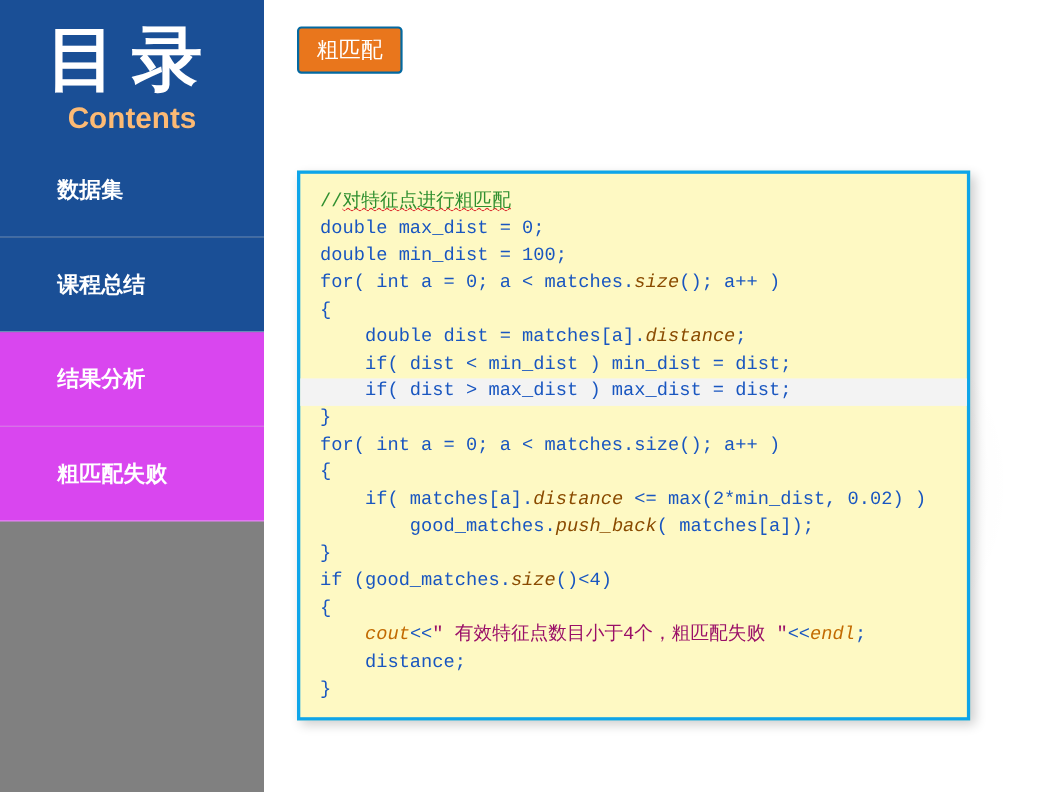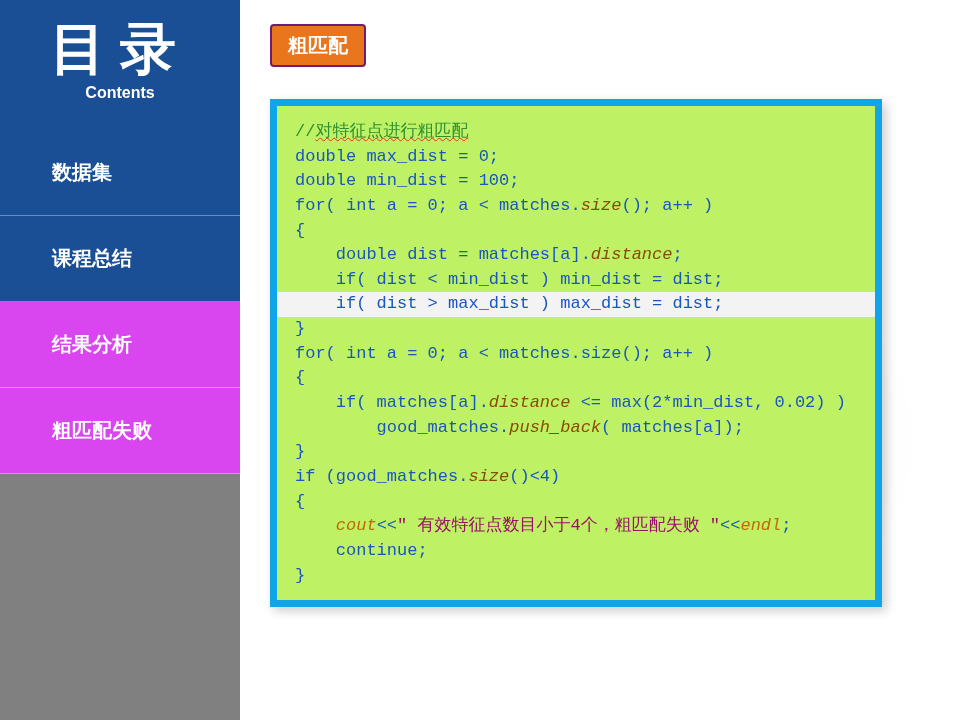--- a/index.html
+++ b/index.html
@@ -19,28 +19,28 @@
     background: #808080;
   }
   .sidebar-header {
     background: #1a4f96;
     height: 130px;
     text-align: center;
     padding-top: 18px;
   }
   .sidebar-header h1 {
     color: #fff;
-    font-size: 56px;
+    font-size: 64px;
     font-weight: bold;
     letter-spacing: 14px;
     line-height: 1.1;
   }
   .sidebar-header .sub {
-    color: #ffffff;
-    font-size: 16px;
+    color: #fdba74;
+    font-size: 27px;
     font-weight: bold;
     margin-top: 4px;
   }
   .sidebar-item {
     height: 86px;
     display: flex;
     align-items: center;
     padding-left: 52px;
     font-size: 20px;
     font-weight: bold;
@@ -63,32 +63,32 @@
   }
   .main {
     position: absolute;
     left: 240px; top: 0;
     width: 720px; height: 720px;
     padding: 24px 30px;
   }
   .badge {
     display: inline-block;
     background: #e9761c;
-    border: 2px solid #701a75;
+    border: 2px solid #0369a1;
     border-radius: 4px;
     color: #fff;
     font-size: 20px;
     padding: 6px 16px;
-    font-weight: bold;
+    font-weight: normal;
   }
   .code-card {
-    margin-top: 32px;
+    margin-top: 88px;
     width: 612px;
-    background: #bef264;
-    border: 7px solid #0ea5e9;
+    background: #fef9c3;
+    border: 3px solid #0ea5e9;
     box-shadow: 4px 4px 10px rgba(0,0,0,0.2);
     padding: 14px 18px 12px 18px;
     font-family: "Consolas", "Courier New", monospace;
     font-size: 17px;
     line-height: 1.45;
     position: relative;
   }
   .code-card pre {
     white-space: pre;
     font-family: inherit;
@@ -155,16 +155,16 @@
 <span class="c-kw">    if( dist &lt; min_dist ) min_dist = dist;</span>
 <span class="highlight-line"><span class="c-kw">    if( dist &gt; max_dist ) max_dist = dist;</span></span><span class="c-kw">}</span>
 <span class="c-kw">for( int a = 0; a &lt; matches.size(); a++ )</span>
 <span class="c-kw">{</span>
 <span class="c-kw">    if( matches[a].</span><span class="c-func">distance</span><span class="c-kw"> &lt;= max(2*min_dist, 0.02) )</span>
 <span class="c-kw">        good_matches.</span><span class="c-func">push_back</span><span class="c-kw">( matches[a]);</span>
 <span class="c-kw">}</span>
 <span class="c-kw">if (good_matches.</span><span class="c-func">size</span><span class="c-kw">()&lt;4)</span>
 <span class="c-kw">{</span>
 <span>    </span><span class="c-ital">cout</span><span class="c-kw">&lt;&lt;</span><span class="c-str">" 有效特征点数目小于4个，粗匹配失败 "</span><span class="c-kw">&lt;&lt;</span><span class="c-ital">endl</span><span class="c-kw">;</span>
-<span class="c-kw">    continue;</span>
+<span class="c-kw">    distance;</span>
 <span class="c-kw">}</span></pre>
   </div>
 </div>
 
 </body></html>

